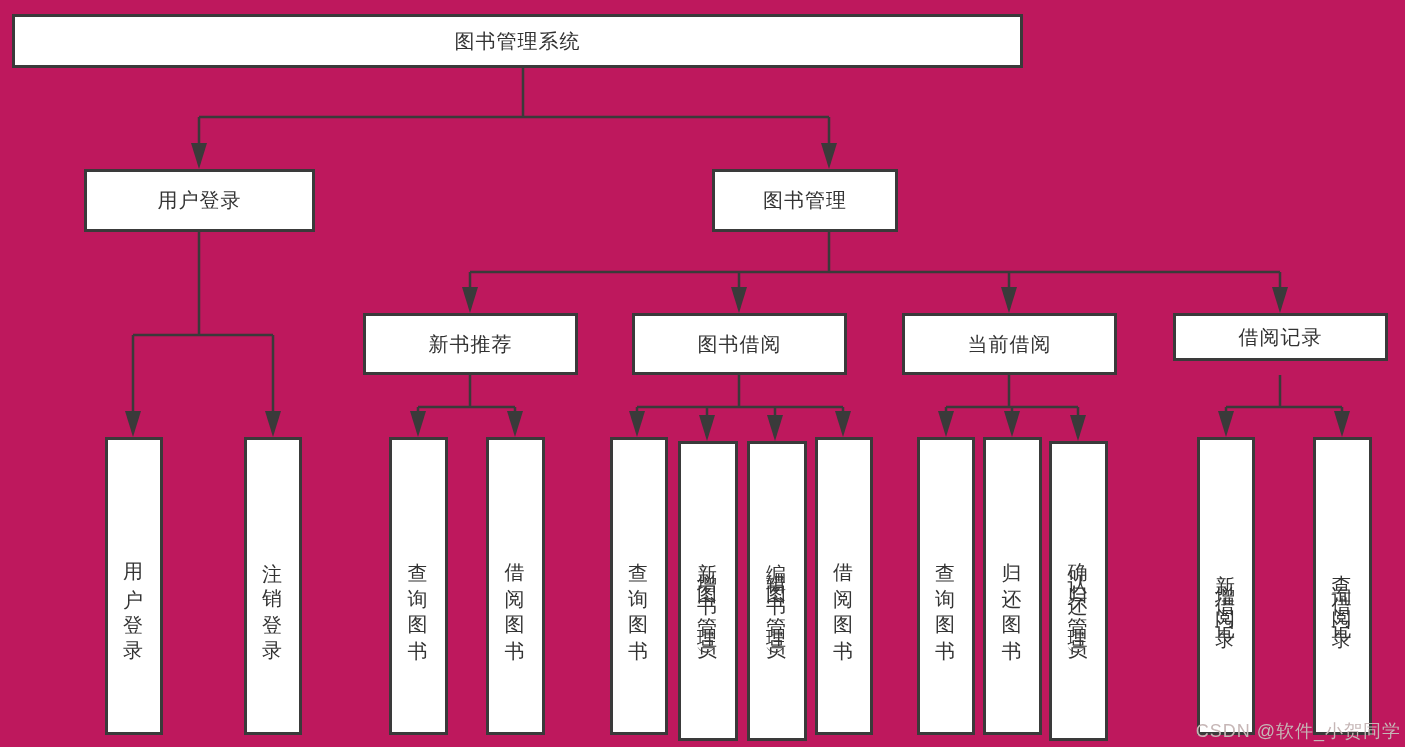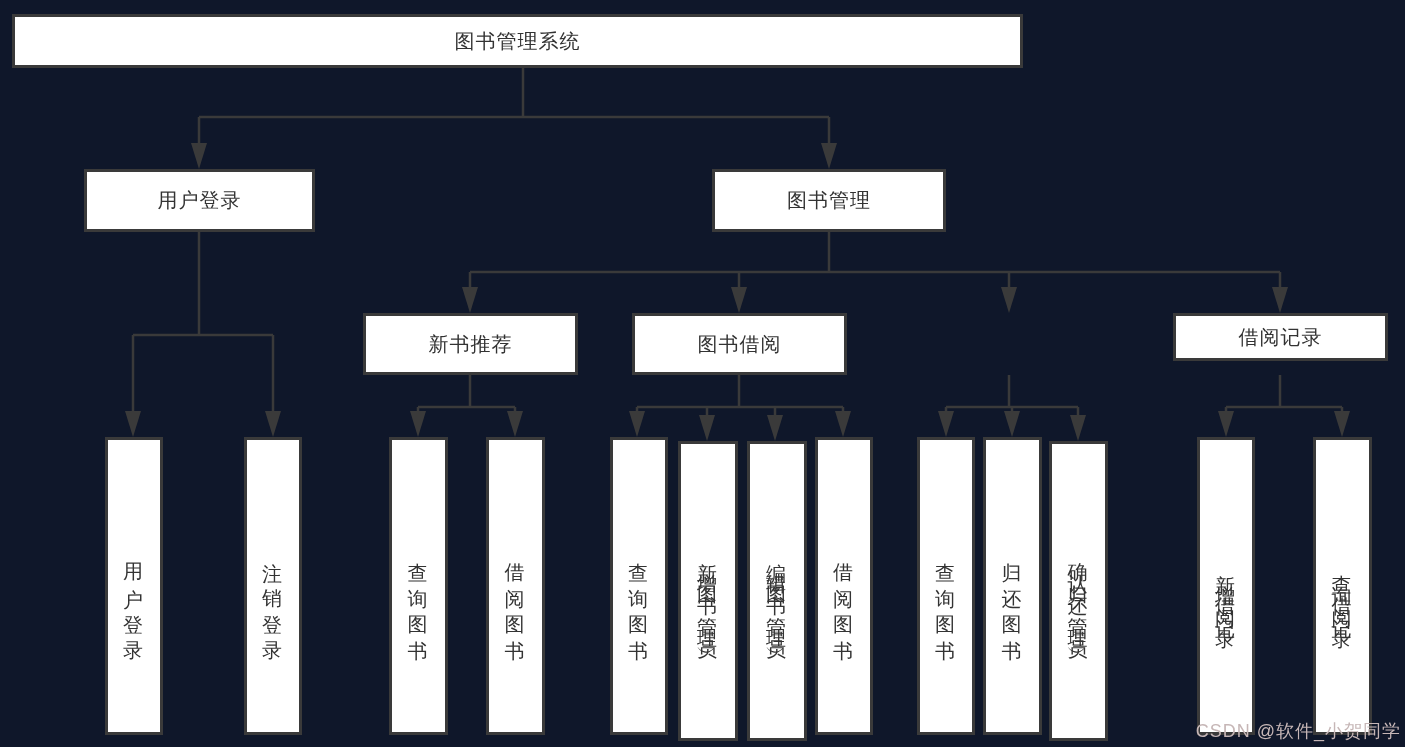--- a/index.html
+++ b/index.html
@@ -5,21 +5,21 @@
   html, body {
     margin: 0;
     padding: 0;
     background: #ffffff;
     font-family: "Liberation Sans", "DejaVu Sans", sans-serif;
   }
   .canvas {
     position: relative;
     width: 1405px;
     height: 747px;
-    background: #0f172a;
+    background: #be185d;
     overflow: hidden;
   }
   svg.connectors {
     position: absolute;
     left: 0; top: 0;
     width: 1405px; height: 747px;
   }
   .node {
     position: absolute;
     box-sizing: border-box;
@@ -40,21 +40,21 @@
     text-orientation: mixed;
     white-space: nowrap;
   }
   .ls-wide span { letter-spacing: 26px; margin-bottom: -26px; }
   .ls-norm span { letter-spacing: 11px; margin-bottom: -11px; }
 
   
   #n-root            { left: 12px;   top: 14px;  width: 1011px; height: 54px; }
   
   #n-user-login      { left: 84px;   top: 169px; width: 231px;  height: 63px; }
-  #n-book-mgmt       { left: 712px;  top: 169px; width: 234px;  height: 63px; }
+  #n-book-mgmt       { left: 712px;  top: 169px; width: 186px;  height: 63px; }
   
   #n-new-books       { left: 363px;  top: 313px; width: 215px;  height: 62px; }
   #n-book-borrow     { left: 632px;  top: 313px; width: 215px;  height: 62px; }
   #n-current-borrow  { left: 902px;  top: 313px; width: 215px;  height: 62px; }
   #n-borrow-records  { left: 1173px; top: 313px; width: 215px;  height: 48px; }
   
   #l-a1 { left: 105px;  top: 437px; width: 58px; height: 298px; }
   #l-a2 { left: 244px;  top: 437px; width: 58px; height: 298px; }
   #l-b1 { left: 389px;  top: 437px; width: 59px; height: 298px; }
   #l-b2 { left: 486px;  top: 437px; width: 59px; height: 298px; }
@@ -138,20 +138,23 @@
   <div class="node" id="n-book-mgmt">
     <span>图书管理</span>
   </div>
 
   <div class="node" id="n-new-books">
     <span>新书推荐</span>
   </div>
   <div class="node" id="n-book-borrow">
     <span>图书借阅</span>
   </div>
+  <div class="node" id="n-current-borrow">
+    <span>当前借阅</span>
+  </div>
   <div class="node" id="n-borrow-records">
     <span>借阅记录</span>
   </div>
 
   <div class="node leaf ls-wide" id="l-a1">
     <span>用户登录</span>
   </div>
   <div class="node leaf ls-wide" id="l-a2">
     <span>注销登录</span>
   </div>

